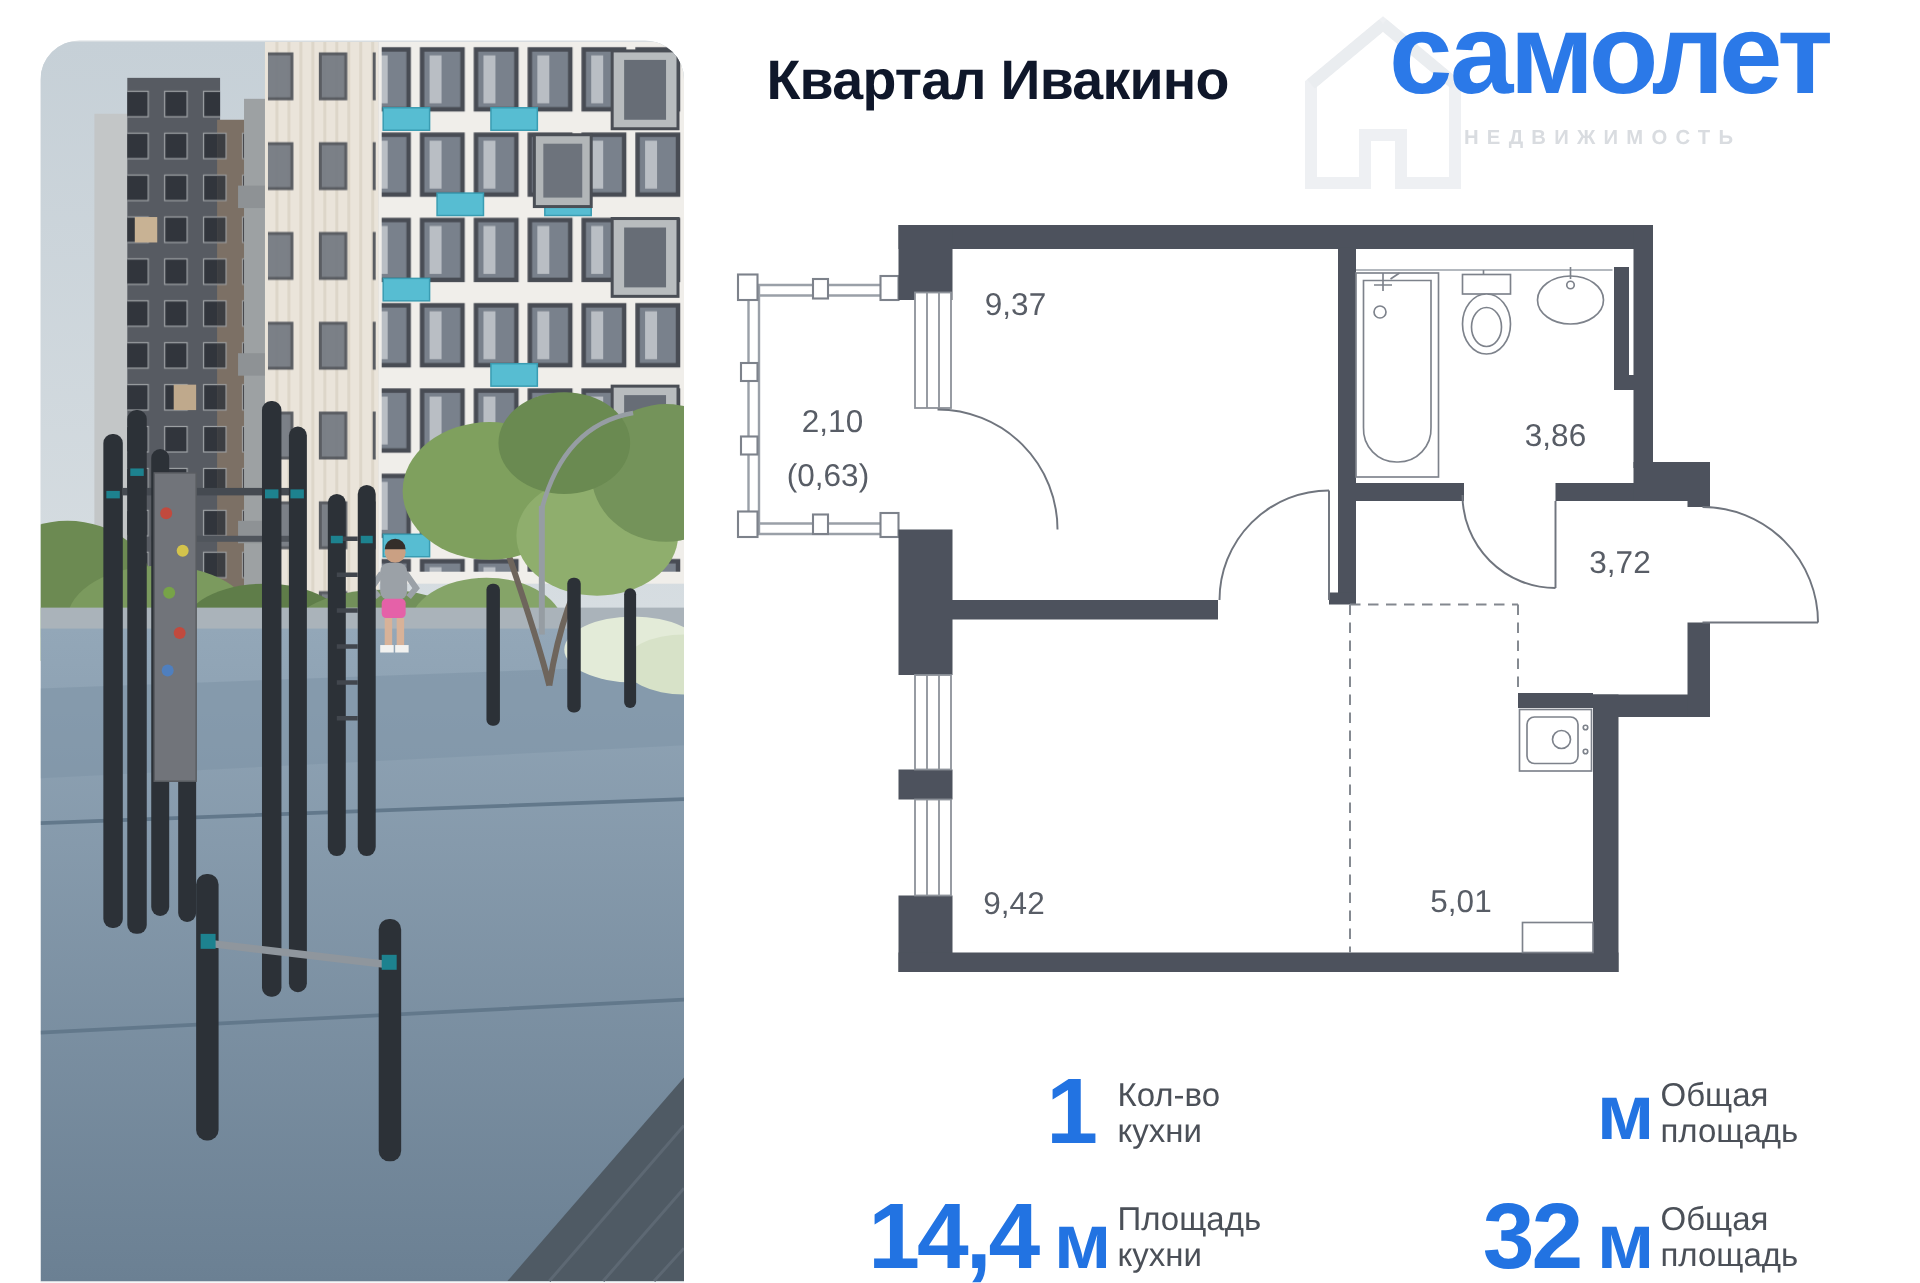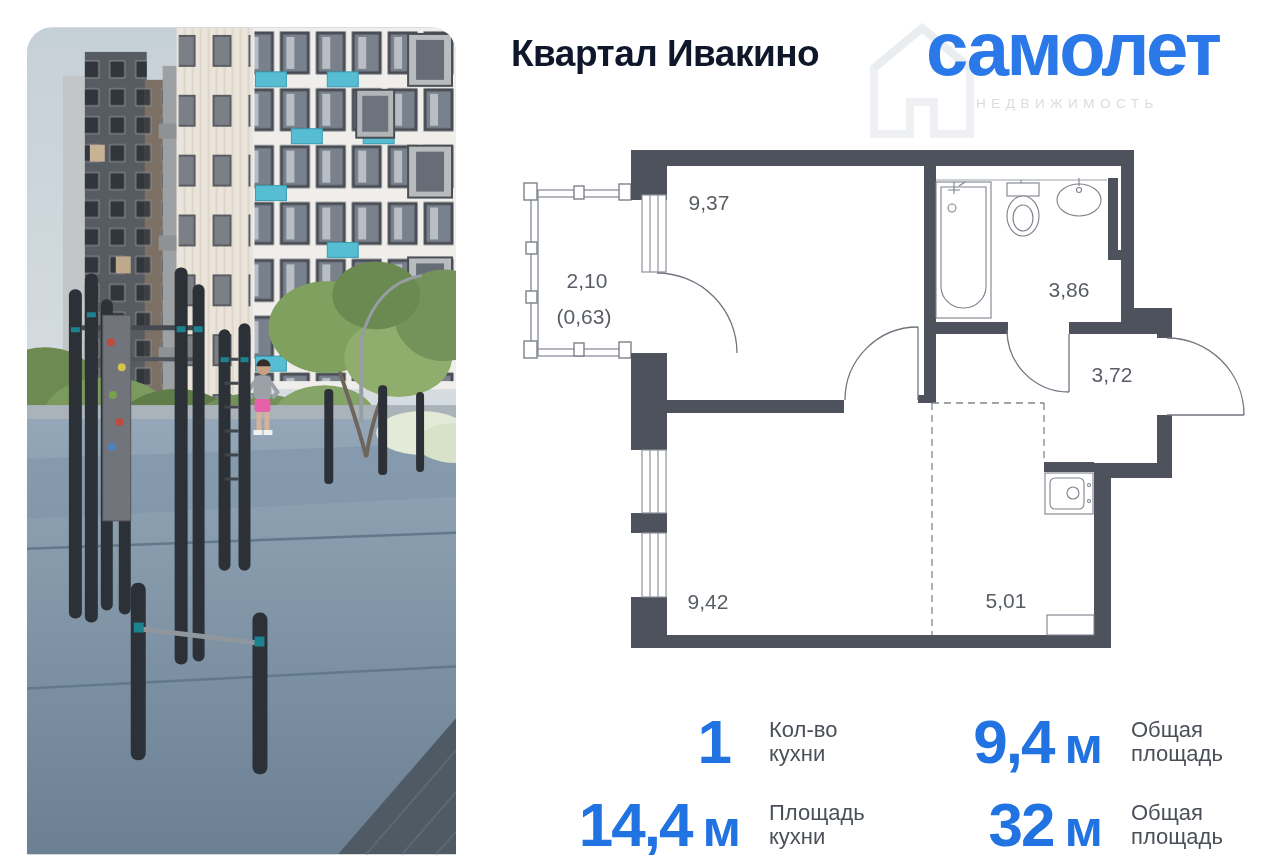--- a/index.html
+++ b/index.html
@@ -12,46 +12,46 @@
   .photo{
     position:absolute;left:27px;top:27px;width:429px;height:828px;
     border-radius:26px 26px 0 0;overflow:hidden;background:#d7dde1;
   }
   .photo svg{display:block;}
   
   .title{
     position:absolute;left:511px;top:33px;
     font-size:37px;font-weight:700;letter-spacing:-0.5px;color:#0f172a;
   }
-  .logo{position:absolute;left:862px;top:20px;width:400px;height:110px;text-align:right;}
+  .logo{position:absolute;left:862px;top:8px;width:400px;height:110px;text-align:right;}
   .logo .watermark{position:absolute;left:0;top:2px;}
   .logo .brand{
     position:absolute;left:64px;top:-26px;line-height:110px;
     font-size:76px;font-weight:700;letter-spacing:-2.5px;color:#2b79e8;
   }
   .logo .subtitle{
     position:absolute;left:114px;top:76px;
-    font-size:13.5px;font-weight:400;letter-spacing:5.5px;color:#d9dce0;
+    font-size:13.5px;font-weight:700;letter-spacing:5.5px;color:#d9dce0;
     white-space:nowrap;
   }
   
-  .plan{position:absolute;left:504px;top:140px;width:760px;height:560px;}
+  .plan{position:absolute;left:472px;top:140px;width:760px;height:560px;}
   .plan text{
     font-family:"Liberation Sans",sans-serif;font-size:21px;fill:#585d66;
   }
   
   .stat{position:absolute;display:flex;align-items:flex-start;}
   .stat .numbox{
     display:flex;justify-content:flex-end;align-items:baseline;
     color:#2273e2;white-space:nowrap;
   }
   .stat .val{font-size:62px;line-height:64px;font-weight:700;letter-spacing:-2px;}
   .stat .unit{font-size:52px;line-height:64px;font-weight:700;margin-left:11px;}
   .stat .lbl{
-    margin-left:28px;padding-top:8px;font-size:22px;line-height:24px;
+    margin-left:4px;padding-top:8px;font-size:22px;line-height:24px;
     color:#4b5058;font-weight:400;
   }
   .stat.col1 .numbox{width:201px;}
   .stat.col2 .numbox{width:243px;}
   #stat-rooms{left:540px;top:710px;}
   #stat-living{left:860px;top:710px;}
   #stat-kitchen{left:540px;top:793px;}
   #stat-total{left:860px;top:793px;}
 </style>
 </head>
@@ -328,21 +328,20 @@
     <span class="unit"></span>
   </div>
   <div class="lbl">
     <div>Кол-во</div>
     <div>кухни</div>
   </div>
 </div>
 
 <div class="stat col2" id="stat-living">
   <div class="numbox">
-    <span class="val">9,4</span>
     <span class="unit">м</span>
   </div>
   <div class="lbl">
     <div>Общая</div>
     <div>площадь</div>
   </div>
 </div>
 
 <div class="stat col1" id="stat-kitchen">
   <div class="numbox">

